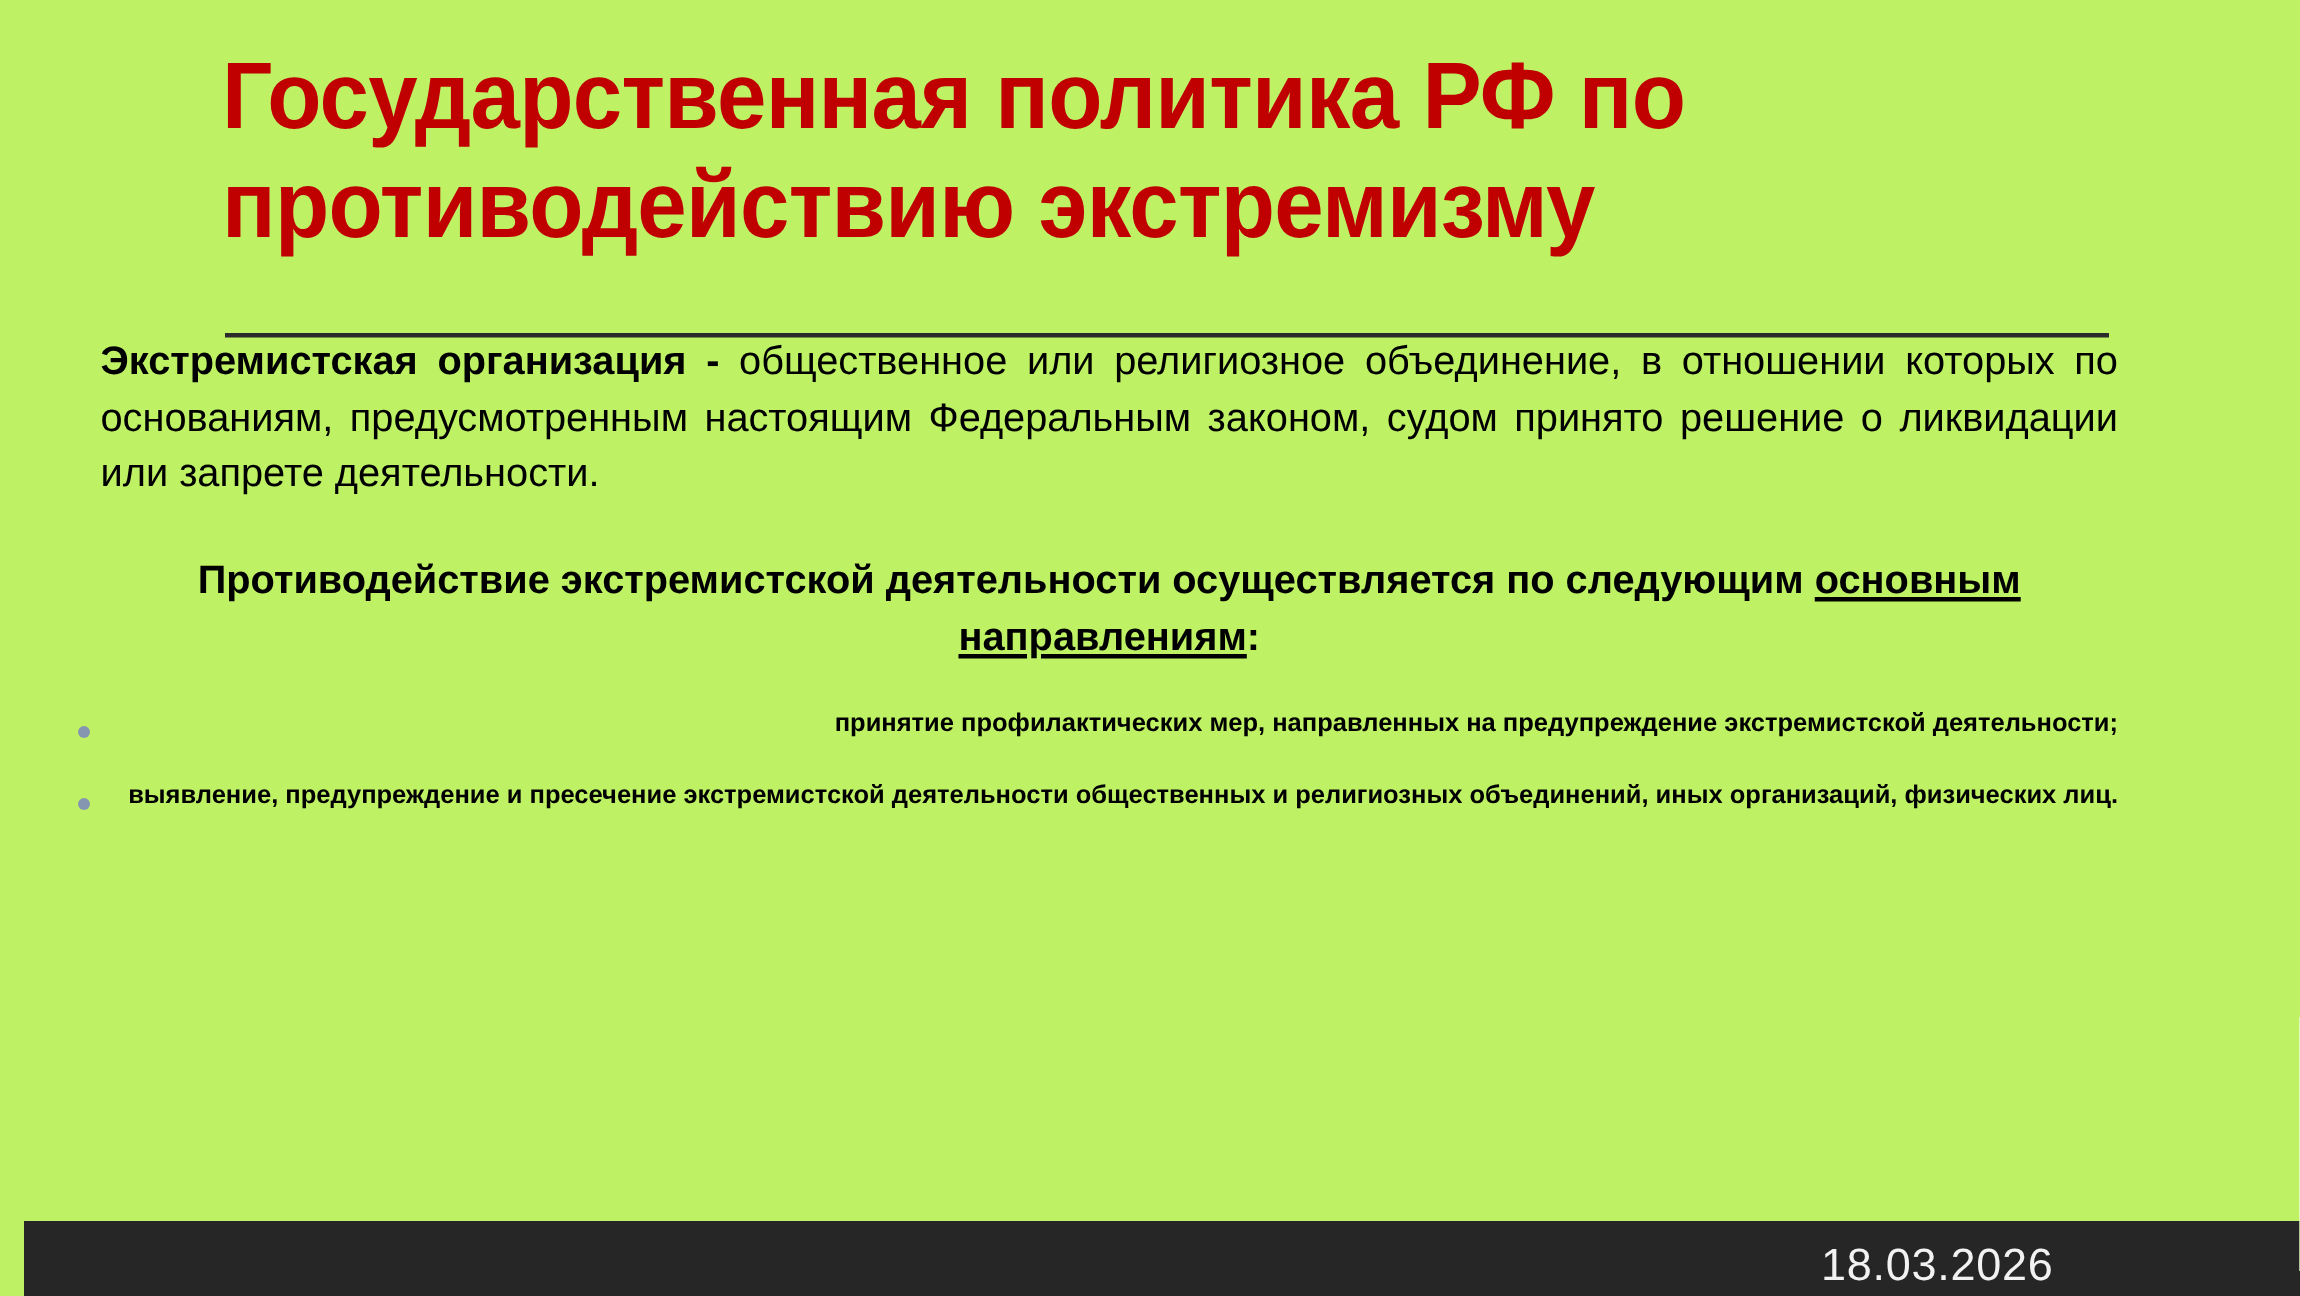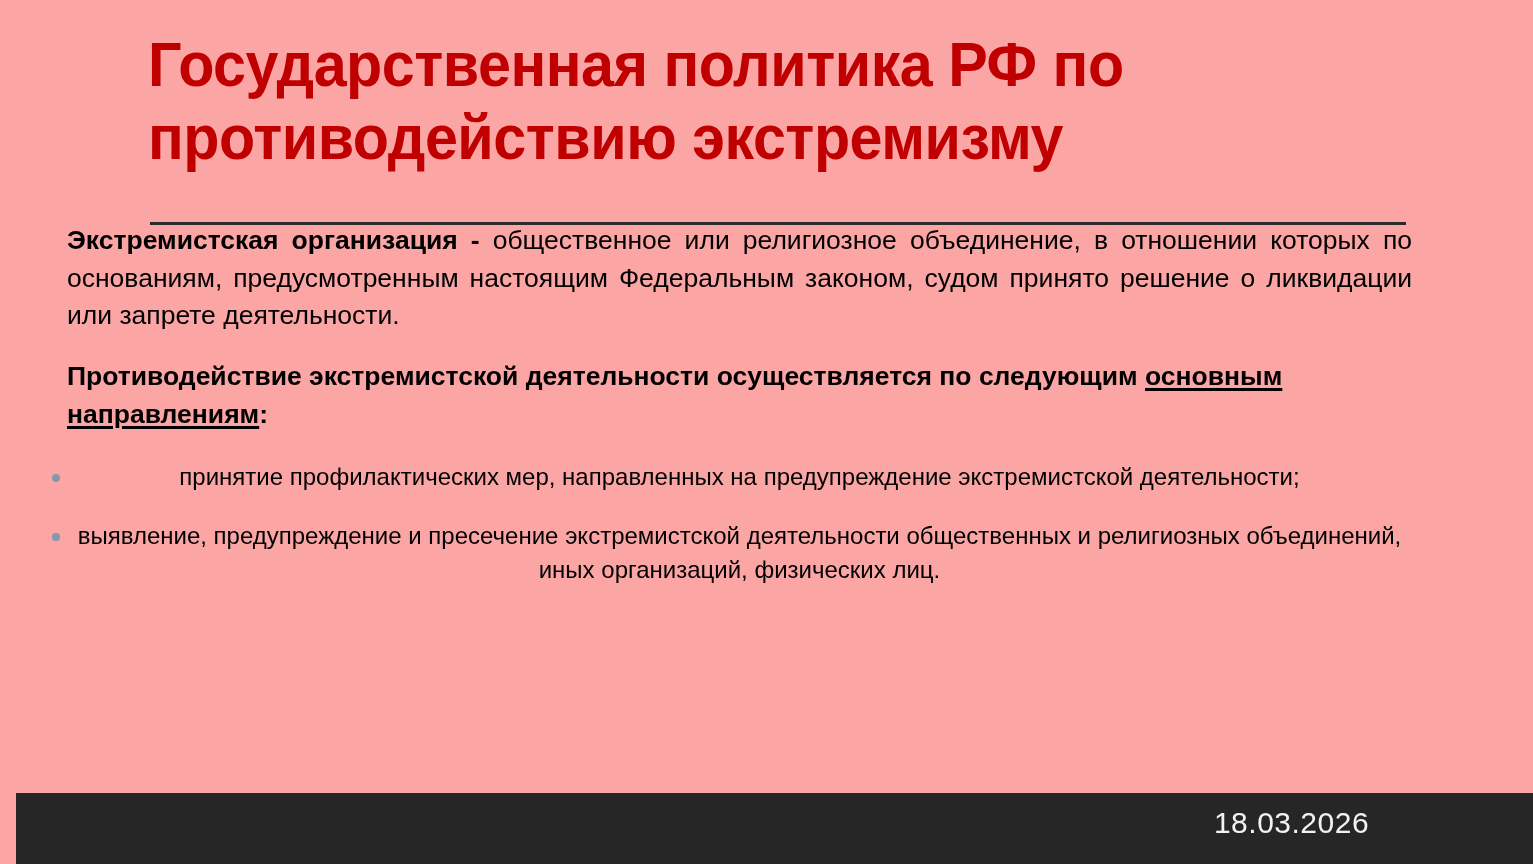--- a/index.html
+++ b/index.html
@@ -13,21 +13,21 @@
     height: 864px;
     overflow: hidden;
     font-family: "Liberation Sans", "DejaVu Sans", sans-serif;
     -webkit-font-smoothing: antialiased;
   }
 
   .slide {
     position: relative;
     width: 1533px;
     height: 864px;
-    background: #fca5a5;
+    background: #bef264;
     box-sizing: border-box;
   }
 
   
   .title-block {
     position: absolute;
     left: 148px;
     top: 28px;
     width: 1270px;
   }
@@ -72,65 +72,66 @@
   }
 
   .para.p1 {
     margin-top: 0;
   }
   .para .lead {
     font-weight: 700;
   }
 
   .para.p2 {
-    margin-top: 22px;
+    margin-top: 32px;
     font-weight: 700;
-    text-align: left;
+    text-align: center;
     line-height: 1.45;
   }
   .para.p2 .uline {
     text-decoration: underline;
     text-decoration-thickness: 2.5px;
     text-underline-offset: 3px;
   }
 
   
   .bullets {
     list-style: none;
     margin: 26px 0 0 0;
     padding: 0;
   }
   .bullets li {
     position: relative;
     padding-left: 15px;
     margin-bottom: 24px;
     color: #000000;
-    font-size: 24px;
+    font-size: 17px;
     line-height: 1.45;
-    text-align: center;
+    text-align: right;
+    font-weight: bold;
   }
   .bullets li:last-child { margin-bottom: 0; margin-top: 16px; }
   .bullets li .dot {
     position: absolute;
     left: 0px;
     top: 14px;
     width: 8px;
     height: 8px;
     border-radius: 50%;
     background: #8496B0;
   }
   .bullets li .btext { display: block; }
 
   
   .footer-bar {
     position: absolute;
     left: 16px;
     right: 0;
     bottom: 0;
-    height: 71px;
+    height: 50px;
     background: #262626;
   }
   .footer-date {
     position: absolute;
     right: 0;
     top: 0;
     width: 483px;
     height: 59px;
     display: flex;
     align-items: center;

